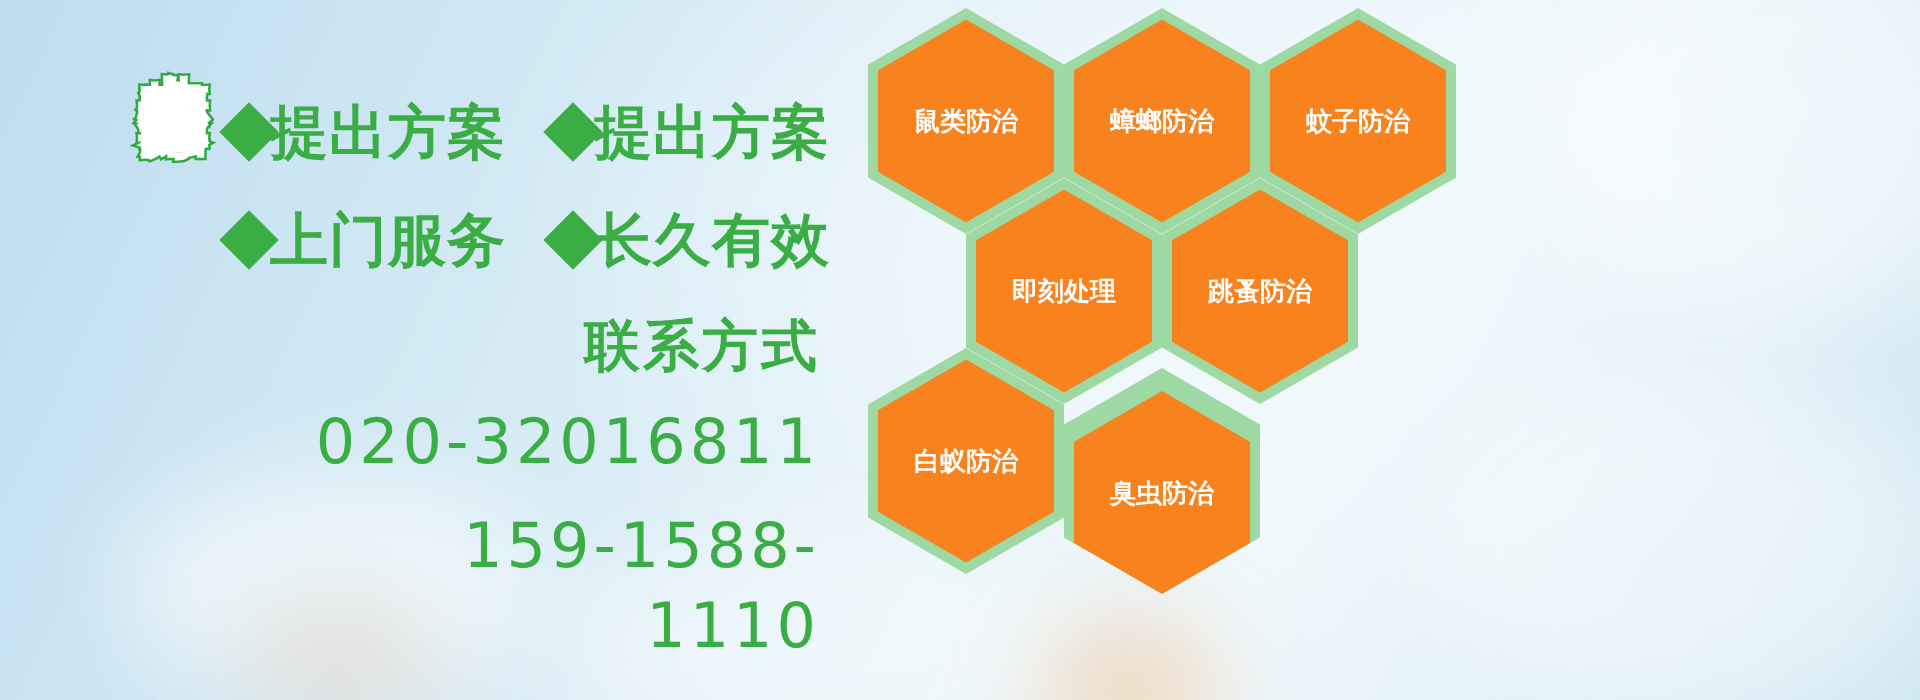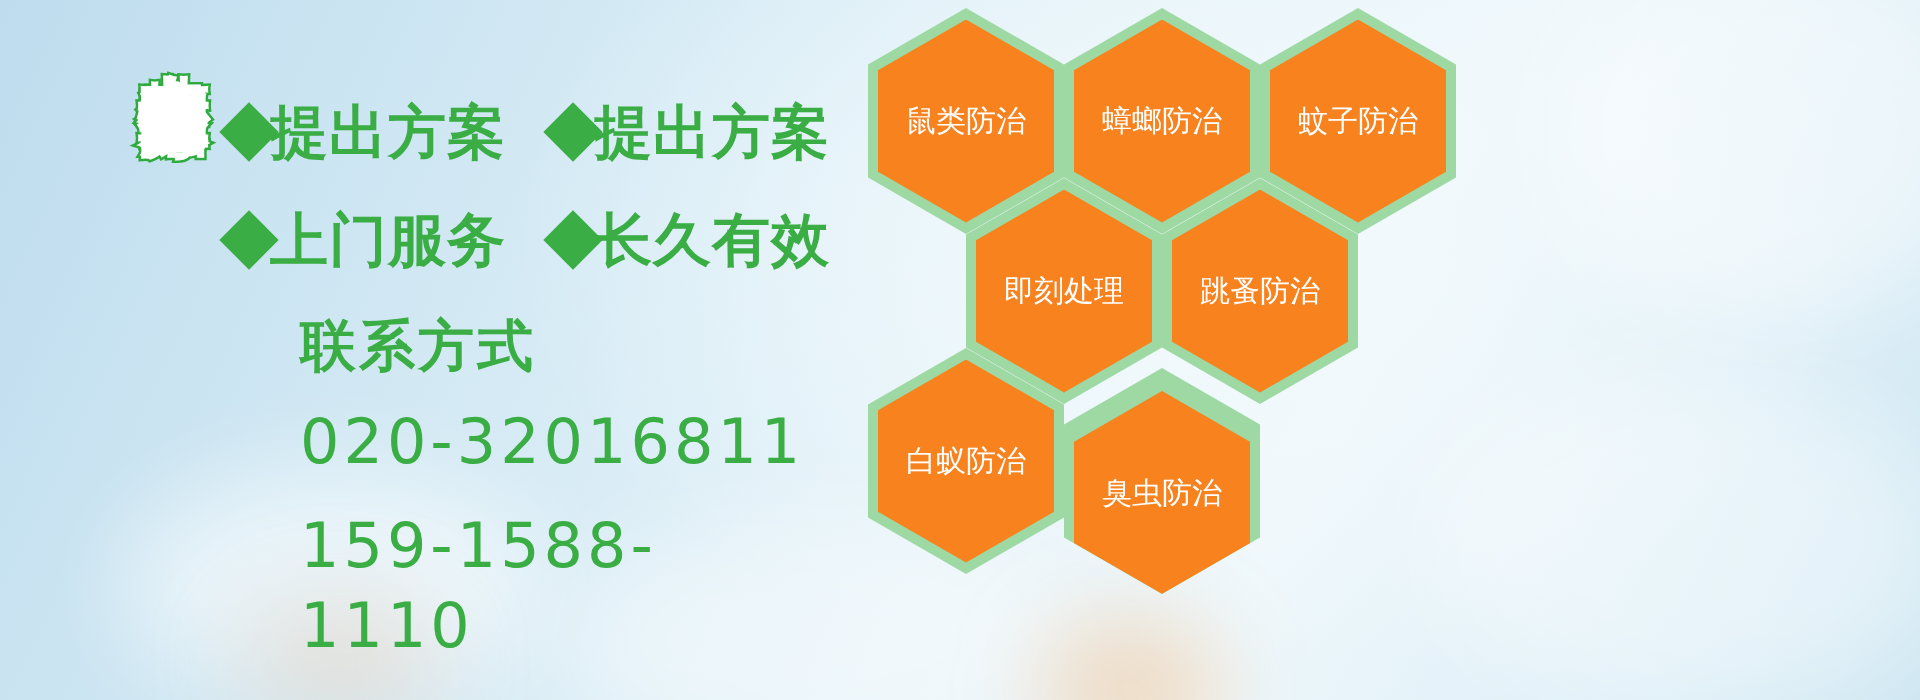--- a/index.html
+++ b/index.html
@@ -88,21 +88,21 @@
     white-space: nowrap;
   }
   .feature-gap { width: 26px; flex: 0 0 auto; }
 
   
   #contact {
     position: absolute;
     left: 300px;
     top: 318px;
     width: 520px;
-    text-align: left;
+    text-align: right;
   }
   #contact-title {
     font-family: "DejaVu Sans", "Liberation Sans", sans-serif;
     font-weight: bold;
     font-size: 56px;
     line-height: 1;
     color: #3aad45;
     letter-spacing: 3px;
     margin-bottom: 28px;
   }
@@ -138,22 +138,22 @@
     width: 176px;
     height: 203px;
     clip-path: polygon(50% 0%, 100% 25%, 100% 75%, 50% 100%, 0% 75%, 0% 25%);
     background: #f7821e;
     display: flex;
     align-items: center;
     justify-content: center;
   }
   .hex-label {
     font-family: "DejaVu Sans", "Liberation Sans", sans-serif;
-    font-weight: normal;
-    font-size: 30px;
+    font-weight: bold;
+    font-size: 26px;
     color: #ffffff;
     letter-spacing: 0px;
     white-space: nowrap;
     line-height: 1;
     text-align: center;
   }
 
   
   .hex-r0c0 { left: 10px;  top: 8px; }
   .hex-r0c1 { left: 206px; top: 8px; }

